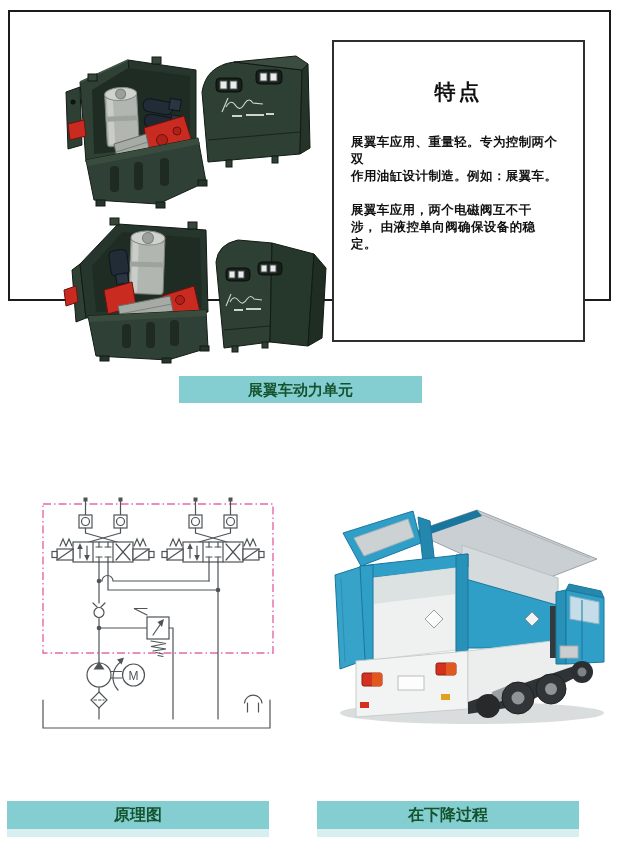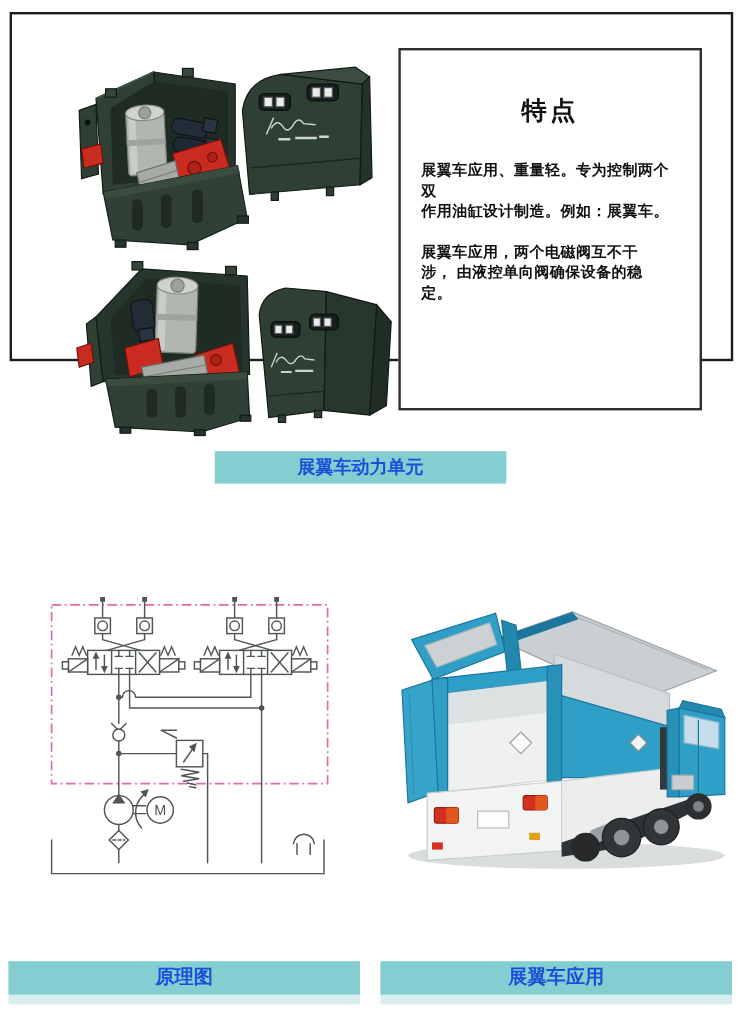--- a/index.html
+++ b/index.html
@@ -13,23 +13,23 @@
   .page{position:absolute;inset:0;background:#fff;}
 
   .top-box{position:absolute;left:8px;top:10px;width:603px;height:291px;border:2px solid #1b1b1b;background:#fff;}
   .unit-svg{position:absolute;}
   .feature-box{position:absolute;left:322px;top:28px;width:253px;height:302px;border:2px solid #2e2e2e;background:#fff;}
   .feature-title{text-align:center;margin-top:36px;font-size:21px;font-weight:700;letter-spacing:3px;}
   .feature-para{margin:0 17px;font-size:12.5px;line-height:17px;font-weight:600;letter-spacing:.4px;white-space:pre-line;}
   .feature-para.p1{margin-top:28px;}
   .feature-para.p2{margin-top:17px;}
 
-  .caption{background:var(--teal);color:#1d4ed8;font-weight:700;text-align:center;}
+  .caption{background:var(--teal);color:#14532d;font-weight:700;text-align:center;}
   .caption-top{position:absolute;left:169px;top:364px;width:243px;height:27px;line-height:27px;font-size:15px;}
-  .bar{position:absolute;top:801px;width:293px;height:28px;line-height:28px;font-size:16px;}
+  .bar{position:absolute;top:801px;width:262px;height:28px;line-height:28px;font-size:16px;}
   .bar::after{content:"";position:absolute;left:0;right:0;top:28px;height:8px;background:var(--teal-light);}
   .bar-left{left:7px;}
   .bar-right{left:317px;}
 
   .schematic-svg{position:absolute;left:35px;top:493px;}
   .truck-svg{position:absolute;left:310px;top:490px;}
 
   svg .ln{stroke:var(--line);stroke-width:1.2;fill:none;stroke-linecap:round;}
   svg .w{stroke:var(--line);stroke-width:1.2;fill:#fff;}
   svg .f{fill:var(--line);stroke:none;}
@@ -351,15 +351,15 @@
       <circle cx="518" cy="698" r="16" fill="#323537" stroke="#1e2022"></circle>
       <circle cx="518" cy="698" r="6.5" fill="#8f9496"></circle>
       <circle cx="551" cy="689" r="15" fill="#323537" stroke="#1e2022"></circle>
       <circle cx="551" cy="689" r="6" fill="#8f9496"></circle>
       <circle cx="582" cy="672" r="11" fill="#2c2f31"></circle>
       <circle cx="582" cy="672" r="4.5" fill="#7d8284"></circle>
     </g>
   </svg>
 
   <div class="caption bar bar-left">原理图</div>
-  <div class="caption bar bar-right">展翼车应用</div>
+  <div class="caption bar bar-right">在下降过程</div>
 
 </div>
 
 </body></html>

